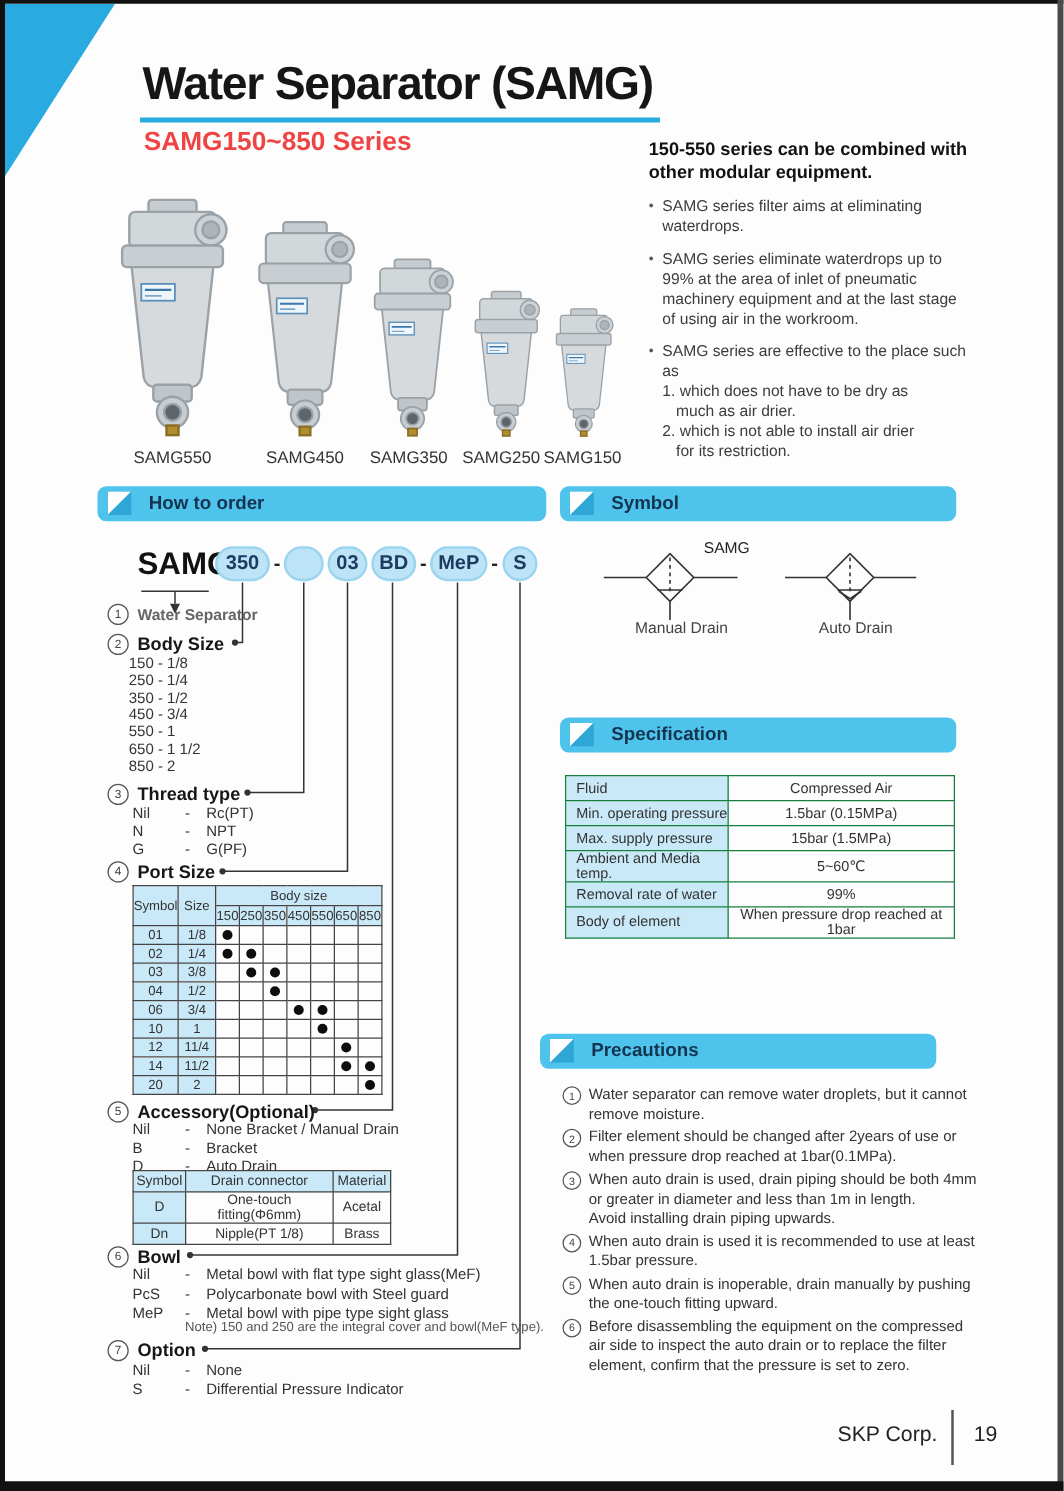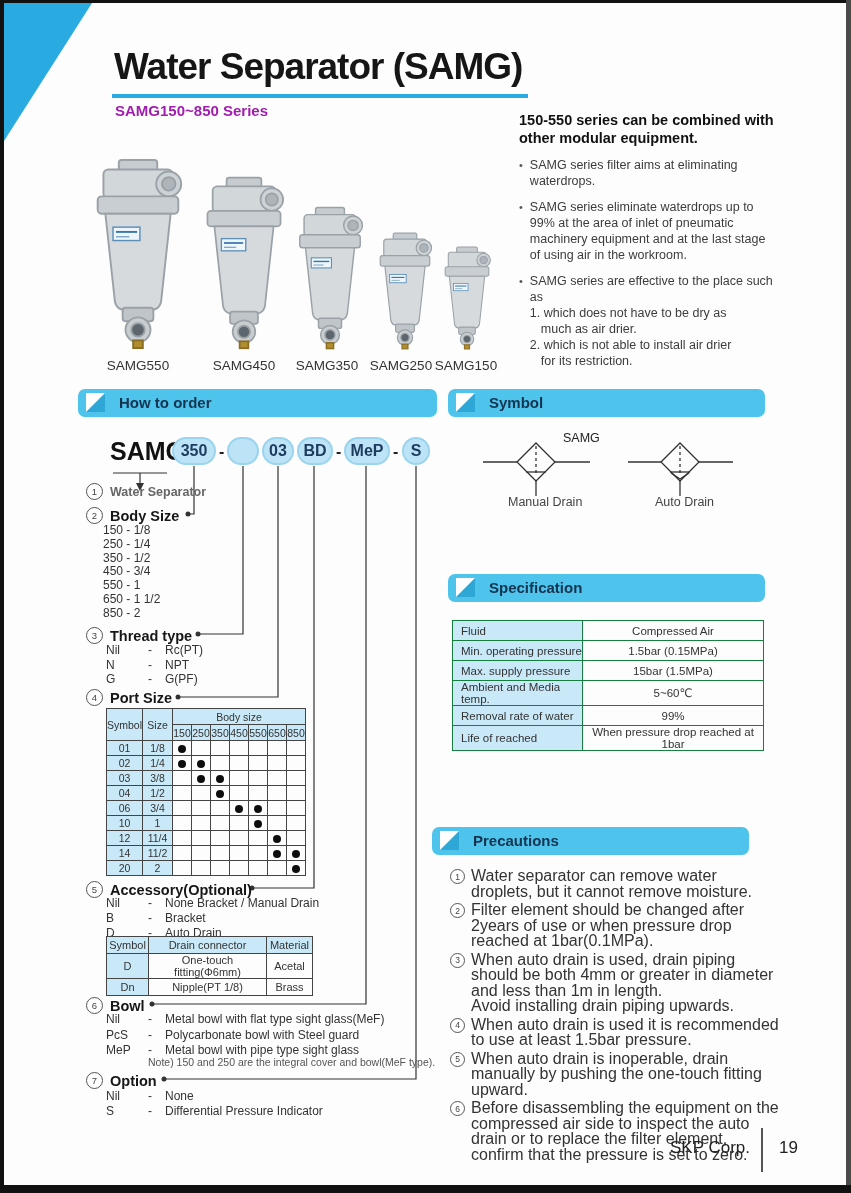--- a/index.html
+++ b/index.html
@@ -12,21 +12,21 @@
   .edge-left{position:absolute;left:0;top:0;width:4px;height:1193px;background:#111;}
   .edge-top{position:absolute;left:0;top:0;width:851px;height:3px;background:#111;}
   .edge-right{position:absolute;right:0;top:0;width:5px;height:1193px;background:#4a4a4a;}
   .edge-bottom{position:absolute;left:0;bottom:0;width:851px;height:8px;background:#111;}
   .corner-tri{position:absolute;left:4px;top:3px;width:88px;height:138px;
     background:#29ABE2;clip-path:polygon(0 0,100% 0,0 100%);}
 
   
   .title{position:absolute;left:114px;top:46px;font-size:37px;font-weight:bold;color:#161616;letter-spacing:-1px;}
   .title-underline{position:absolute;left:112px;top:94px;width:416px;height:4px;background:#29ABE2;}
-  .subtitle{position:absolute;left:115px;top:102px;font-size:15px;font-weight:bold;color:#a21caf;}
+  .subtitle{position:absolute;left:115px;top:102px;font-size:21px;font-weight:bold;color:#ef4444;}
 
   
   .intro{position:absolute;left:519px;top:111px;width:258px;}
   .intro-head{font-size:14.5px;font-weight:bold;color:#111;line-height:18px;white-space:pre-line;margin-bottom:10px;}
   .bullet{display:flex;gap:7px;margin-bottom:10px;font-size:12.5px;color:#3c3c3c;line-height:16px;}
   .bullet .bmark{color:#555;font-size:11px;line-height:16px;}
   .sub-lines{margin-top:2px;}
   .sub-lines div{font-size:12.5px;color:#3c3c3c;line-height:16px;}
   .sub-indent{padding-left:11px;}
 
@@ -85,21 +85,21 @@
   table.st{position:absolute;left:452px;top:620px;border-collapse:collapse;font-size:11.5px;color:#333;table-layout:fixed;width:312px;}
   table.st td{border:1px solid #15803d;height:19px;padding:0;}
   table.st .k{background:#C9E9F8;padding-left:8px;}
   table.st .v{text-align:center;}
 
   
   .prec{position:absolute;left:450px;top:868px;width:332px;}
   .prec-item{display:flex;gap:6px;margin-bottom:3px;}
   .prec-num{width:13px;height:13px;border:1px solid #555;border-radius:50%;background:#fff;
     font-size:8.5px;color:#444;display:flex;align-items:center;justify-content:center;flex:0 0 auto;margin-top:1px;}
-  .prec-text{flex:1;font-size:16px;color:#333;line-height:15.5px;white-space:pre-line;}
+  .prec-text{flex:1;font-size:12px;color:#333;line-height:15.5px;white-space:pre-line;}
 
   
   .footer-company{position:absolute;left:640px;top:1138px;width:110px;text-align:right;font-size:17px;color:#222;}
   .footer-divider{position:absolute;left:761px;top:1128px;width:1.5px;height:44px;background:#555;}
   .footer-page{position:absolute;left:779px;top:1138px;font-size:17px;color:#222;}
 
   svg.overlay{position:absolute;left:0;top:0;pointer-events:none;}
 </style>
 </head>
 <body>
@@ -550,21 +550,21 @@
     </tr>
     <tr>
       <td class="k">Ambient and Media temp.</td>
       <td class="v">5~60℃</td>
     </tr>
     <tr>
       <td class="k">Removal rate of water</td>
       <td class="v">99%</td>
     </tr>
     <tr>
-      <td class="k">Life of reached</td>
+      <td class="k">Body of element</td>
       <td class="v">When pressure drop reached at 1bar</td>
     </tr>
   </tbody>
     </table>
 
   <div class="prec">
     <div class="prec-item">
       <span class="prec-num">1</span>
       <span class="prec-text">Water separator can remove water droplets, but it cannot remove moisture.</span>
     </div>

